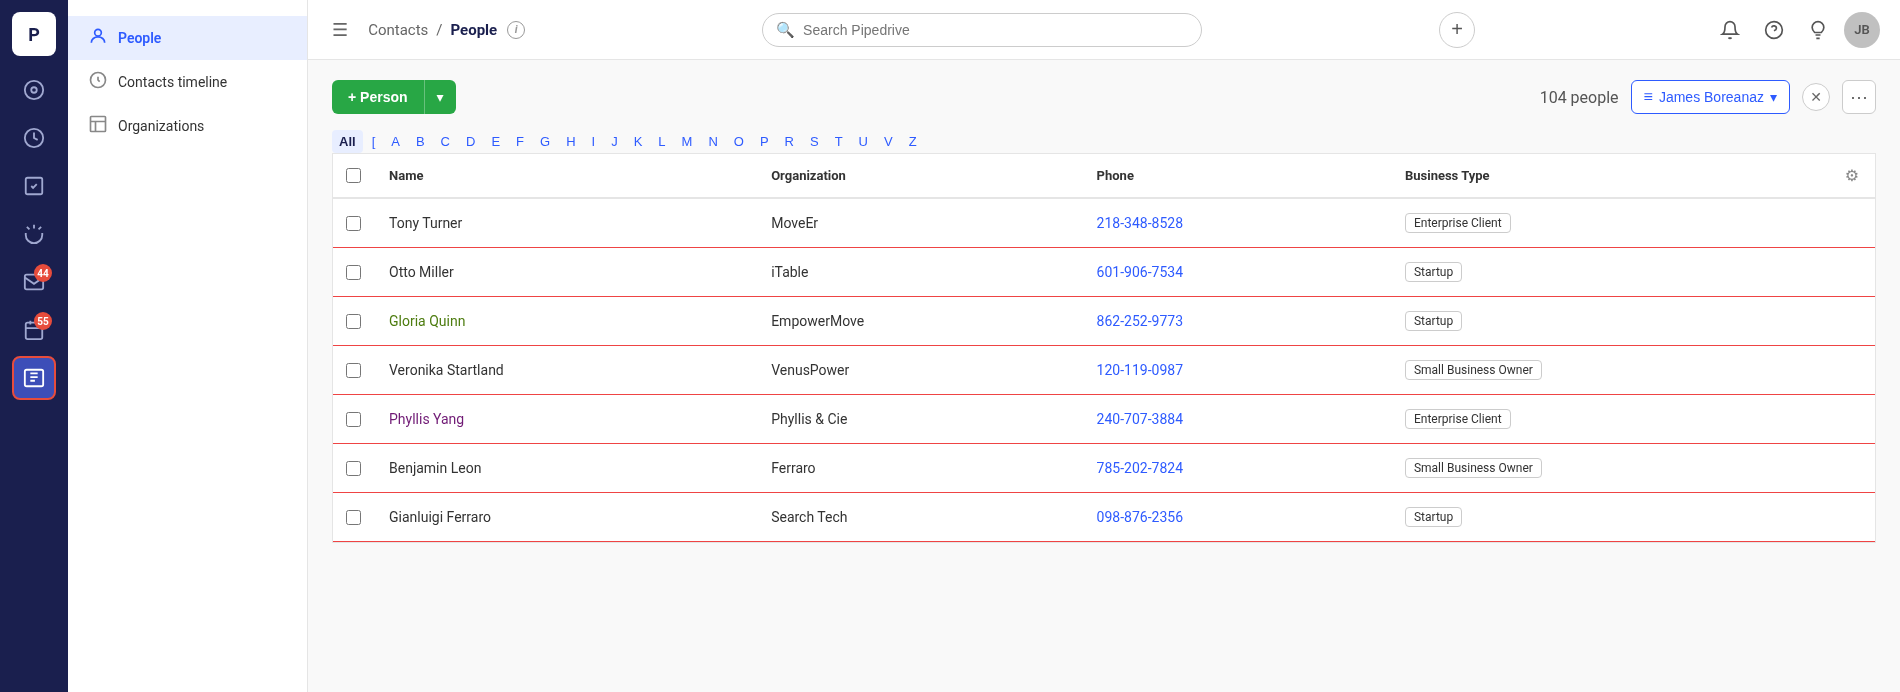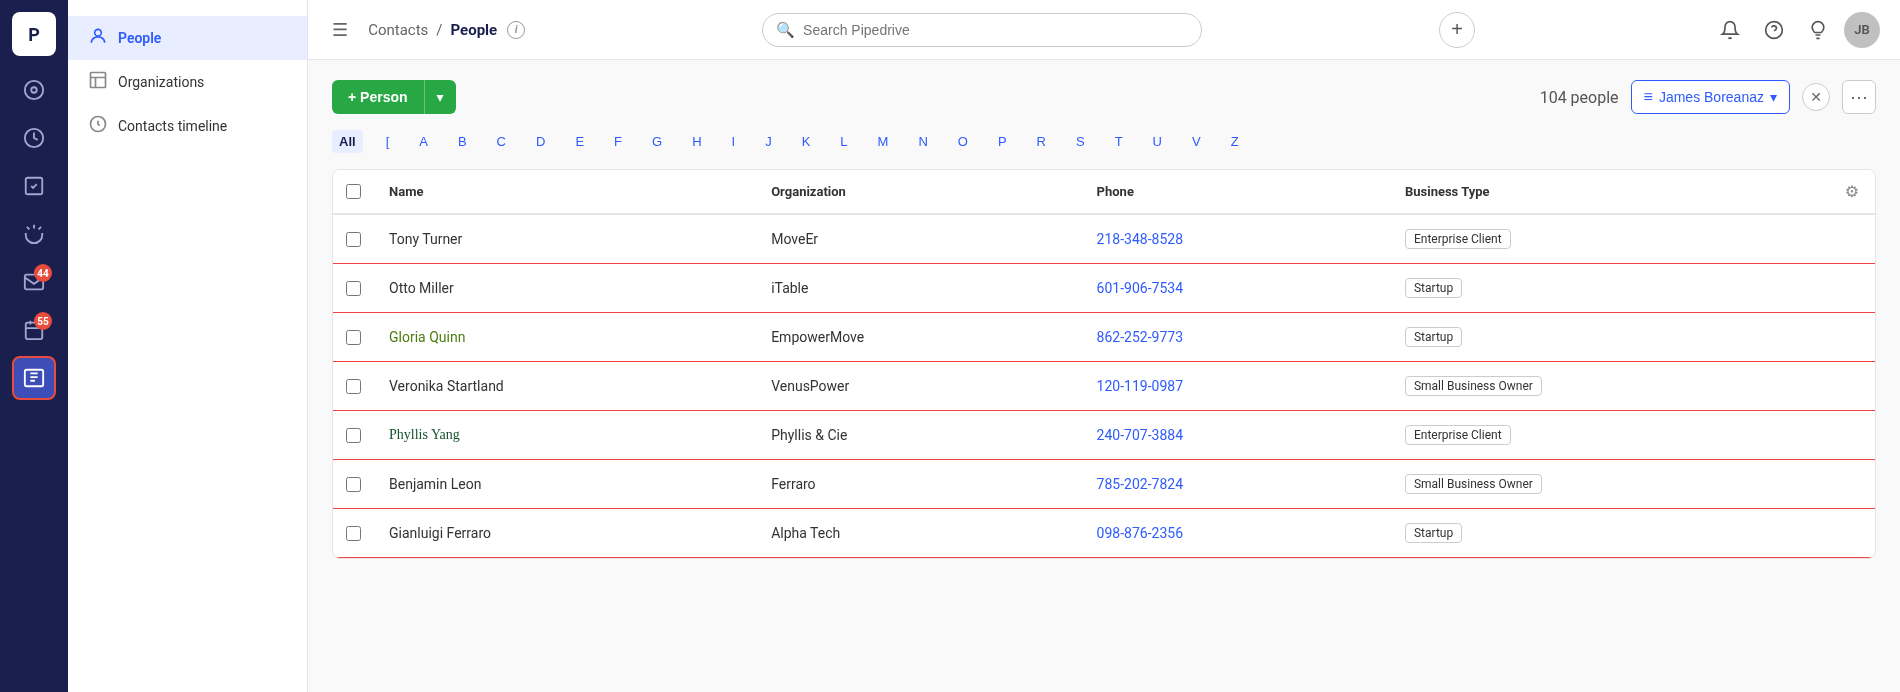--- a/index.html
+++ b/index.html
@@ -286,39 +286,38 @@
       justify-content: center;
       cursor: pointer;
       font-size: 18px;
       color: #555;
     }
 
     
     .alpha-row {
       display: flex;
       align-items: center;
-      gap: 16px;
-      margin-bottom: 16px;
+      gap: 2px;
       flex-wrap: wrap;
     }
     .alpha-btn {
       padding: 4px 7px;
       background: none;
       border: none;
       cursor: pointer;
       font-size: 13px;
       color: #2e5bff;
       border-radius: 4px;
     }
     .alpha-btn.active { font-weight: 700; color: #1a1f4e; background: #e8eeff; }
 
     
     .table-container {
       background: white;
-      border-radius: 8px;
+      border-radius: 0;
       border: 1px solid #e5e5e5;
       overflow: hidden;
     }
     table {
       width: 100%;
       border-collapse: collapse;
     }
     thead tr {
       border-bottom: 2px solid #e5e5e5;
     }
@@ -437,35 +436,35 @@
       <svg width="20" height="20" viewBox="0 0 24 24" fill="none" stroke="#2e5bff" stroke-width="2">
           <circle cx="12" cy="8" r="4"></circle>
           <path d="M4 20c0-4 3.6-7 8-7s8 3 8 7"></path>
         </svg>
     </span>
     <span>People</span>
   </div>
   <div class="nav-item">
     <span class="nav-item-icon">
       <svg width="20" height="20" viewBox="0 0 24 24" fill="none" stroke="#888" stroke-width="2">
-          <rect x="3" y="3" width="18" height="18" rx="1"></rect>
-          <path d="M3 9h18M9 21V9"></path>
-        </svg>
-    </span>
-    <span>Organizations</span>
-  </div>
-  <div class="nav-item">
-    <span class="nav-item-icon">
-      <svg width="20" height="20" viewBox="0 0 24 24" fill="none" stroke="#888" stroke-width="2">
           <path d="M12 21a9 9 0 0 0 0-18"></path>
           <path d="M12 21a9 9 0 0 1 0-18"></path>
           <path d="M12 8v4l2 2"></path>
         </svg>
     </span>
     <span>Contacts timeline</span>
+  </div>
+  <div class="nav-item">
+    <span class="nav-item-icon">
+      <svg width="20" height="20" viewBox="0 0 24 24" fill="none" stroke="#888" stroke-width="2">
+          <rect x="3" y="3" width="18" height="18" rx="1"></rect>
+          <path d="M3 9h18M9 21V9"></path>
+        </svg>
+    </span>
+    <span>Organizations</span>
   </div>
 </div>
 
 <div class="main-content">
 
   <div class="topbar">
     <button class="hamburger-btn">☰</button>
     <div class="breadcrumb">
       <span>Contacts</span>
       <span style="margin:0 4px;">/</span>
@@ -615,21 +614,21 @@
     <td><a class="phone-link" href="#">120-119-0987</a></td>
     <td><span class="tag">Small Business Owner</span></td>
     <td></td>
   </tr>
             <tr>
     <td>
       <div class="checkbox-cell">
         <input type="checkbox" style="">
       </div>
     </td>
-    <td style="cursor:pointer;color:#14532d;font-family:Liberation Serif, serif;">Phyllis Yang</td>
+    <td style="cursor:pointer;color:#701a75;">Phyllis Yang</td>
     <td style="cursor:pointer;">Phyllis &amp; Cie</td>
     <td><a class="phone-link" href="#">240-707-3884</a></td>
     <td><span class="tag">Enterprise Client</span></td>
     <td></td>
   </tr>
             <tr>
     <td>
       <div class="checkbox-cell">
         <input type="checkbox" style="">
       </div>
@@ -640,21 +639,21 @@
     <td><span class="tag">Small Business Owner</span></td>
     <td></td>
   </tr>
             <tr>
     <td>
       <div class="checkbox-cell">
         <input type="checkbox" style="">
       </div>
     </td>
     <td style="cursor:pointer;color:#333;">Gianluigi Ferraro</td>
-    <td style="cursor:pointer;">Alpha Tech</td>
+    <td style="cursor:pointer;">Search Tech</td>
     <td><a class="phone-link" href="#">098-876-2356</a></td>
     <td><span class="tag">Startup</span></td>
     <td></td>
   </tr>
           </tbody>
       </table>
     </div>
   </div>
 </div>
 

